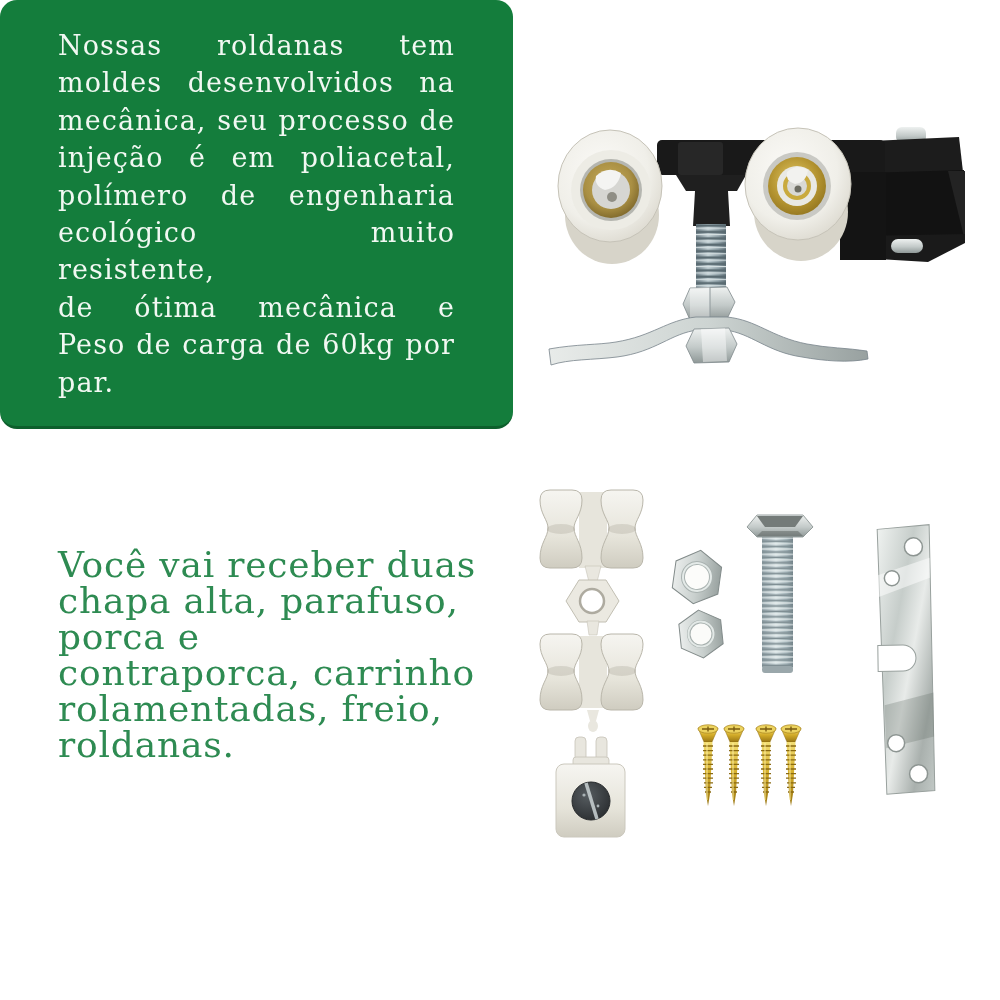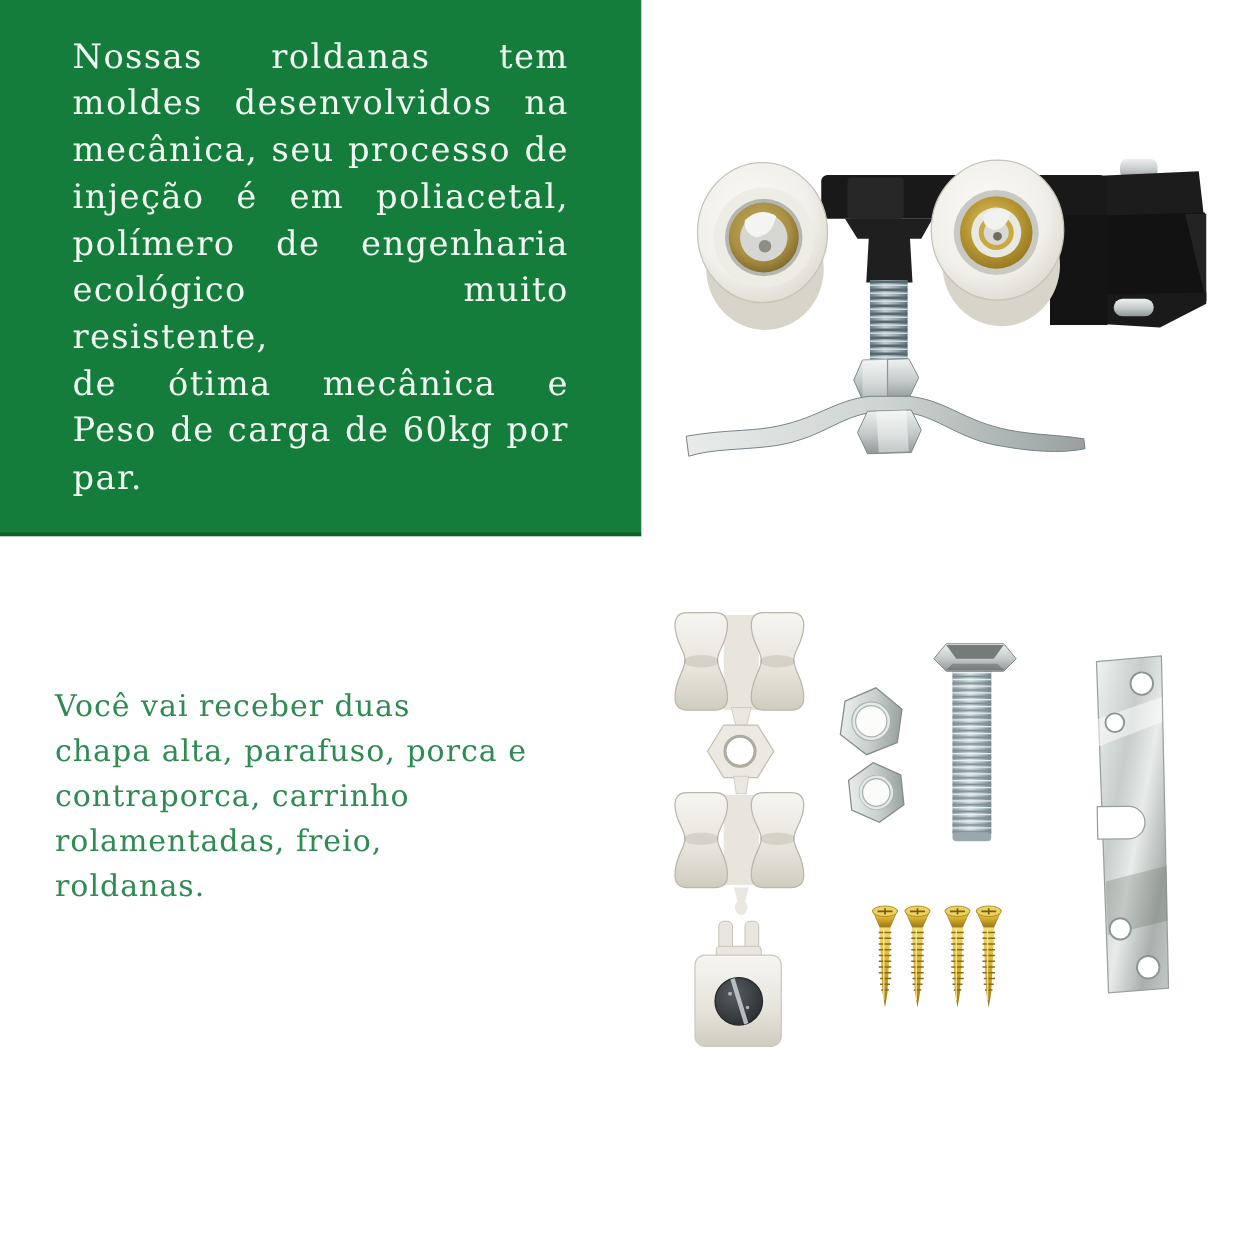--- a/index.html
+++ b/index.html
@@ -13,32 +13,33 @@
     width:1000px;height:1000px;background:var(--background);
     font-family:"DejaVu Serif","Liberation Serif",serif;
     -webkit-font-smoothing:antialiased;
   }
   .canvas{position:relative;width:1000px;height:1000px;overflow:hidden;background:var(--background);}
   .green-box{
     position:absolute;left:0;top:0;width:513px;height:429px;
     background:var(--brand-green);
     border-bottom:3px solid rgba(0,40,15,.35);
     box-sizing:border-box;
+    border-radius:17px;
   }
   .intro-text{
     position:absolute;left:58px;top:27px;width:397px;
     color:var(--text-on-green);
     font-size:27px;line-height:37.4px;letter-spacing:1.1px;
   }
   .intro-text .jline{text-align:justify;text-align-last:justify;}
   .intro-text .jline:last-child{text-align-last:left;}
   .kit-text{
-    position:absolute;left:44px;top:547px;width:424px;
+    position:absolute;left:58px;top:547px;width:424px;
     color:var(--green-text);
-    font-size:24px;line-height:36px;letter-spacing:0.8px;
+    font-size:36px;line-height:36px;letter-spacing:0.8px;
   }
   .kit-text .kline{white-space:pre-wrap;}
   .photo{position:absolute;}
   #photo-top{left:530px;top:90px;width:450px;height:310px;}
   #photo-bottom{left:520px;top:465px;width:440px;height:400px;}
 </style>
 </head>
 <body>
 
 <div class="canvas">

